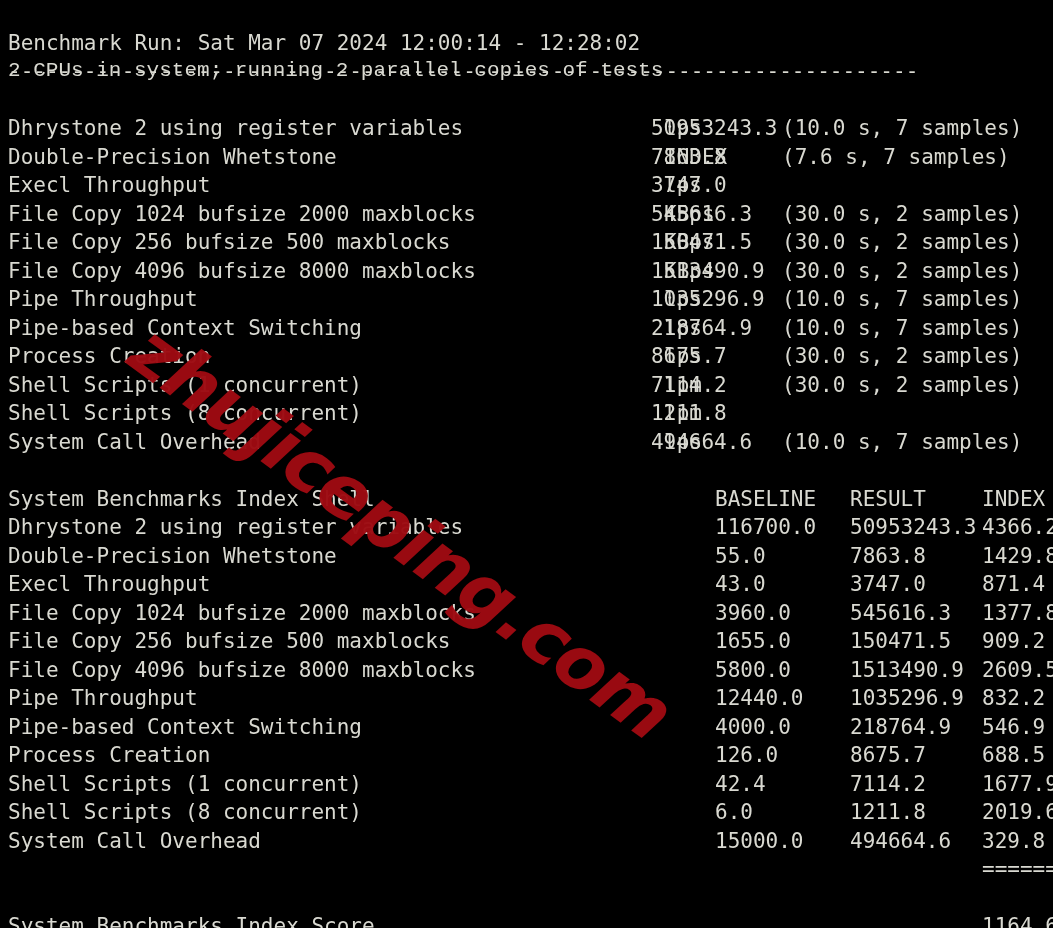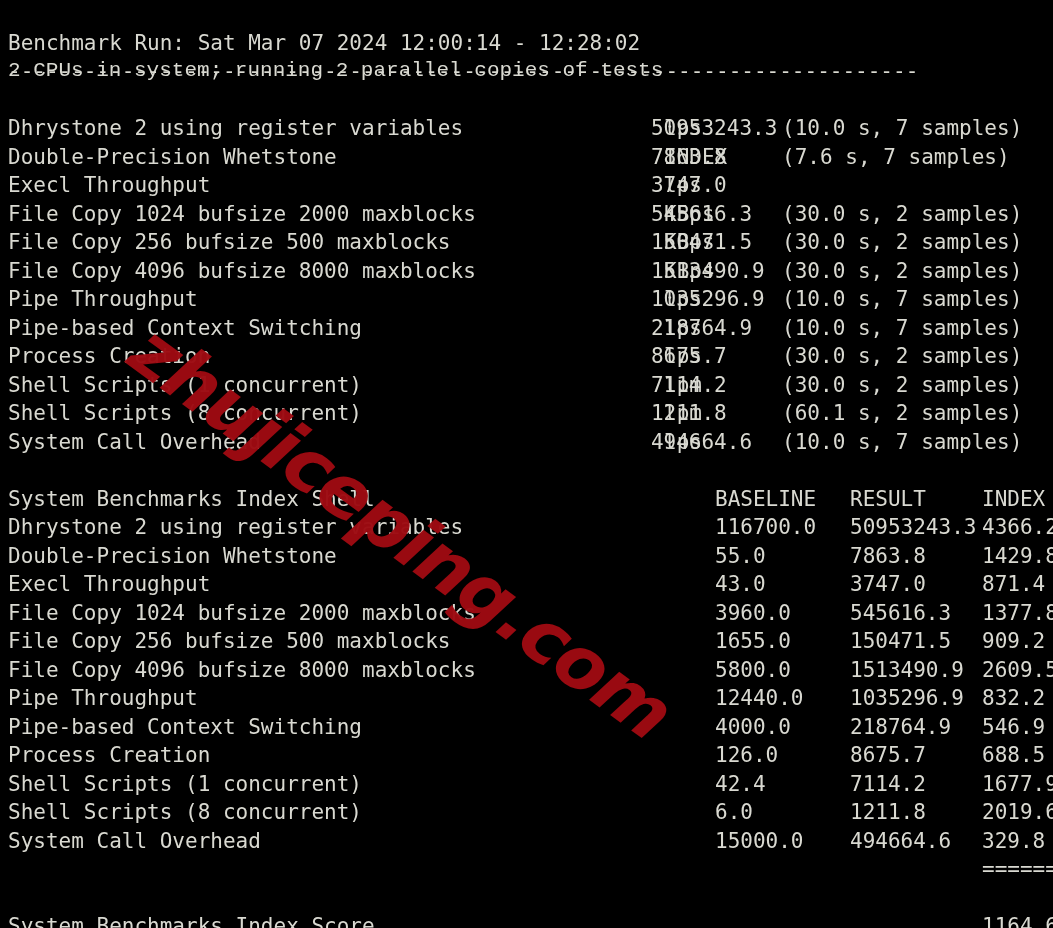--- a/index.html
+++ b/index.html
@@ -99,21 +99,21 @@
         <div class="line"><span class="cell" style="left: 0px;">Dhrystone 2 using register variables</span><span class="cell" style="left: 642.88px; width: 0px; text-align: right; transform: translateX(-100%); direction: ltr;">50953243.3</span><span class="cell" style="left: 656px;">lps</span><span class="cell" style="left: 774.08px;">(10.0 s, 7 samples)</span></div>
         <div class="line"><span class="cell" style="left: 0px;">Double-Precision Whetstone</span><span class="cell" style="left: 642.88px; width: 0px; text-align: right; transform: translateX(-100%); direction: ltr;">7863.8</span><span class="cell" style="left: 656px;">INDEX</span><span class="cell" style="left: 774.08px;">(7.6 s, 7 samples)</span></div>
         <div class="line"><span class="cell" style="left: 0px;">Execl Throughput</span><span class="cell" style="left: 642.88px; width: 0px; text-align: right; transform: translateX(-100%); direction: ltr;">3747.0</span><span class="cell" style="left: 656px;">lps</span></div>
         <div class="line"><span class="cell" style="left: 0px;">File Copy 1024 bufsize 2000 maxblocks</span><span class="cell" style="left: 642.88px; width: 0px; text-align: right; transform: translateX(-100%); direction: ltr;">545616.3</span><span class="cell" style="left: 656px;">KBps</span><span class="cell" style="left: 774.08px;">(30.0 s, 2 samples)</span></div>
         <div class="line"><span class="cell" style="left: 0px;">File Copy 256 bufsize 500 maxblocks</span><span class="cell" style="left: 642.88px; width: 0px; text-align: right; transform: translateX(-100%); direction: ltr;">150471.5</span><span class="cell" style="left: 656px;">KBps</span><span class="cell" style="left: 774.08px;">(30.0 s, 2 samples)</span></div>
         <div class="line"><span class="cell" style="left: 0px;">File Copy 4096 bufsize 8000 maxblocks</span><span class="cell" style="left: 642.88px; width: 0px; text-align: right; transform: translateX(-100%); direction: ltr;">1513490.9</span><span class="cell" style="left: 656px;">KBps</span><span class="cell" style="left: 774.08px;">(30.0 s, 2 samples)</span></div>
         <div class="line"><span class="cell" style="left: 0px;">Pipe Throughput</span><span class="cell" style="left: 642.88px; width: 0px; text-align: right; transform: translateX(-100%); direction: ltr;">1035296.9</span><span class="cell" style="left: 656px;">lps</span><span class="cell" style="left: 774.08px;">(10.0 s, 7 samples)</span></div>
         <div class="line"><span class="cell" style="left: 0px;">Pipe-based Context Switching</span><span class="cell" style="left: 642.88px; width: 0px; text-align: right; transform: translateX(-100%); direction: ltr;">218764.9</span><span class="cell" style="left: 656px;">lps</span><span class="cell" style="left: 774.08px;">(10.0 s, 7 samples)</span></div>
         <div class="line"><span class="cell" style="left: 0px;">Process Creation</span><span class="cell" style="left: 642.88px; width: 0px; text-align: right; transform: translateX(-100%); direction: ltr;">8675.7</span><span class="cell" style="left: 656px;">lps</span><span class="cell" style="left: 774.08px;">(30.0 s, 2 samples)</span></div>
         <div class="line"><span class="cell" style="left: 0px;">Shell Scripts (1 concurrent)</span><span class="cell" style="left: 642.88px; width: 0px; text-align: right; transform: translateX(-100%); direction: ltr;">7114.2</span><span class="cell" style="left: 656px;">lpm</span><span class="cell" style="left: 774.08px;">(30.0 s, 2 samples)</span></div>
-        <div class="line"><span class="cell" style="left: 0px;">Shell Scripts (8 concurrent)</span><span class="cell" style="left: 642.88px; width: 0px; text-align: right; transform: translateX(-100%); direction: ltr;">1211.8</span><span class="cell" style="left: 656px;">lpm</span><span class="cell" style="left: 774.08px;">(60.1 s, 2 samples)</span></div>
+        <div class="line"><span class="cell" style="left: 0px;">Shell Scripts (8 concurrent)</span><span class="cell" style="left: 642.88px; width: 0px; text-align: right; transform: translateX(-100%); direction: ltr;">1211.8</span><span class="cell" style="left: 656px;">lpm</span></div>
         <div class="line"><span class="cell" style="left: 0px;">System Call Overhead</span><span class="cell" style="left: 642.88px; width: 0px; text-align: right; transform: translateX(-100%); direction: ltr;">494664.6</span><span class="cell" style="left: 656px;">lps</span><span class="cell" style="left: 774.08px;">(10.0 s, 7 samples)</span></div>
       </div>
 
     <div class="line blank">&nbsp;</div>
 
     <div class="line">
       <span class="cell" style="left:0px;">System Benchmarks Index Shell</span>
       <span class="cell col-baseline" style="left: 707px; width: 0px; text-align: right; transform: translateX(-100%);">BASELINE</span>
       <span class="cell col-result" style="left: 842px; width: 0px; text-align: right; transform: translateX(-100%);">RESULT</span>
       <span class="cell col-index" style="left: 974px; width: 0px; text-align: right; transform: translateX(-100%);">INDEX</span>

